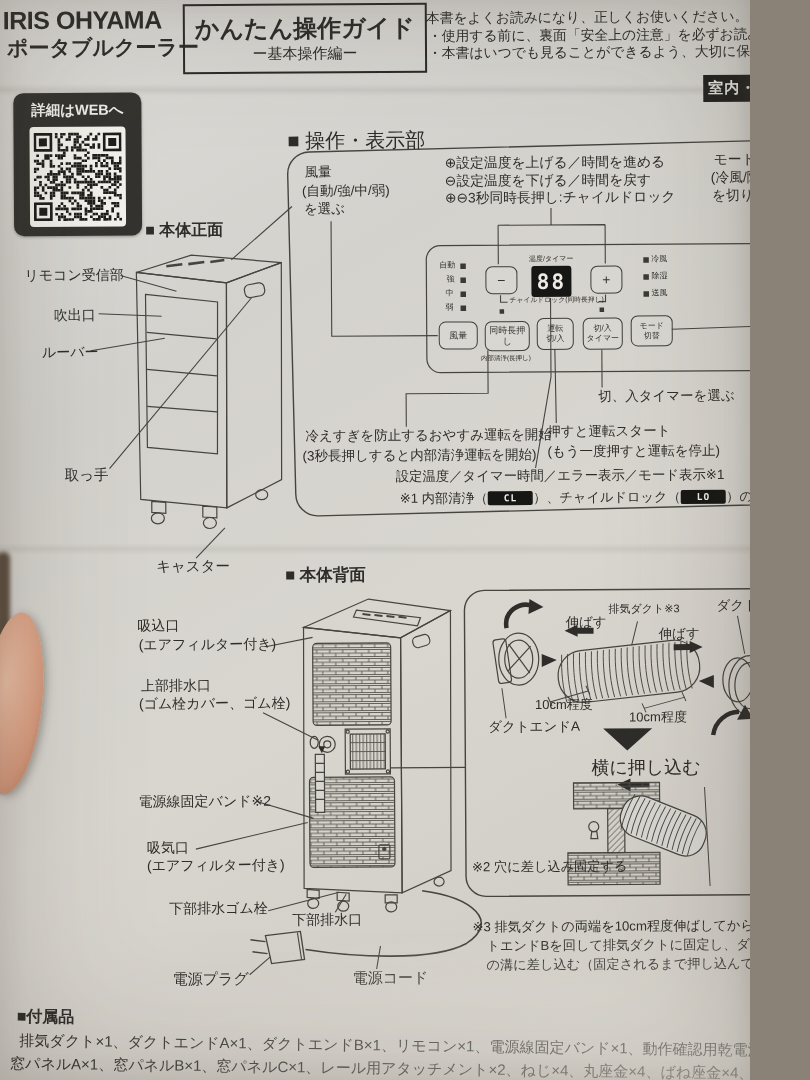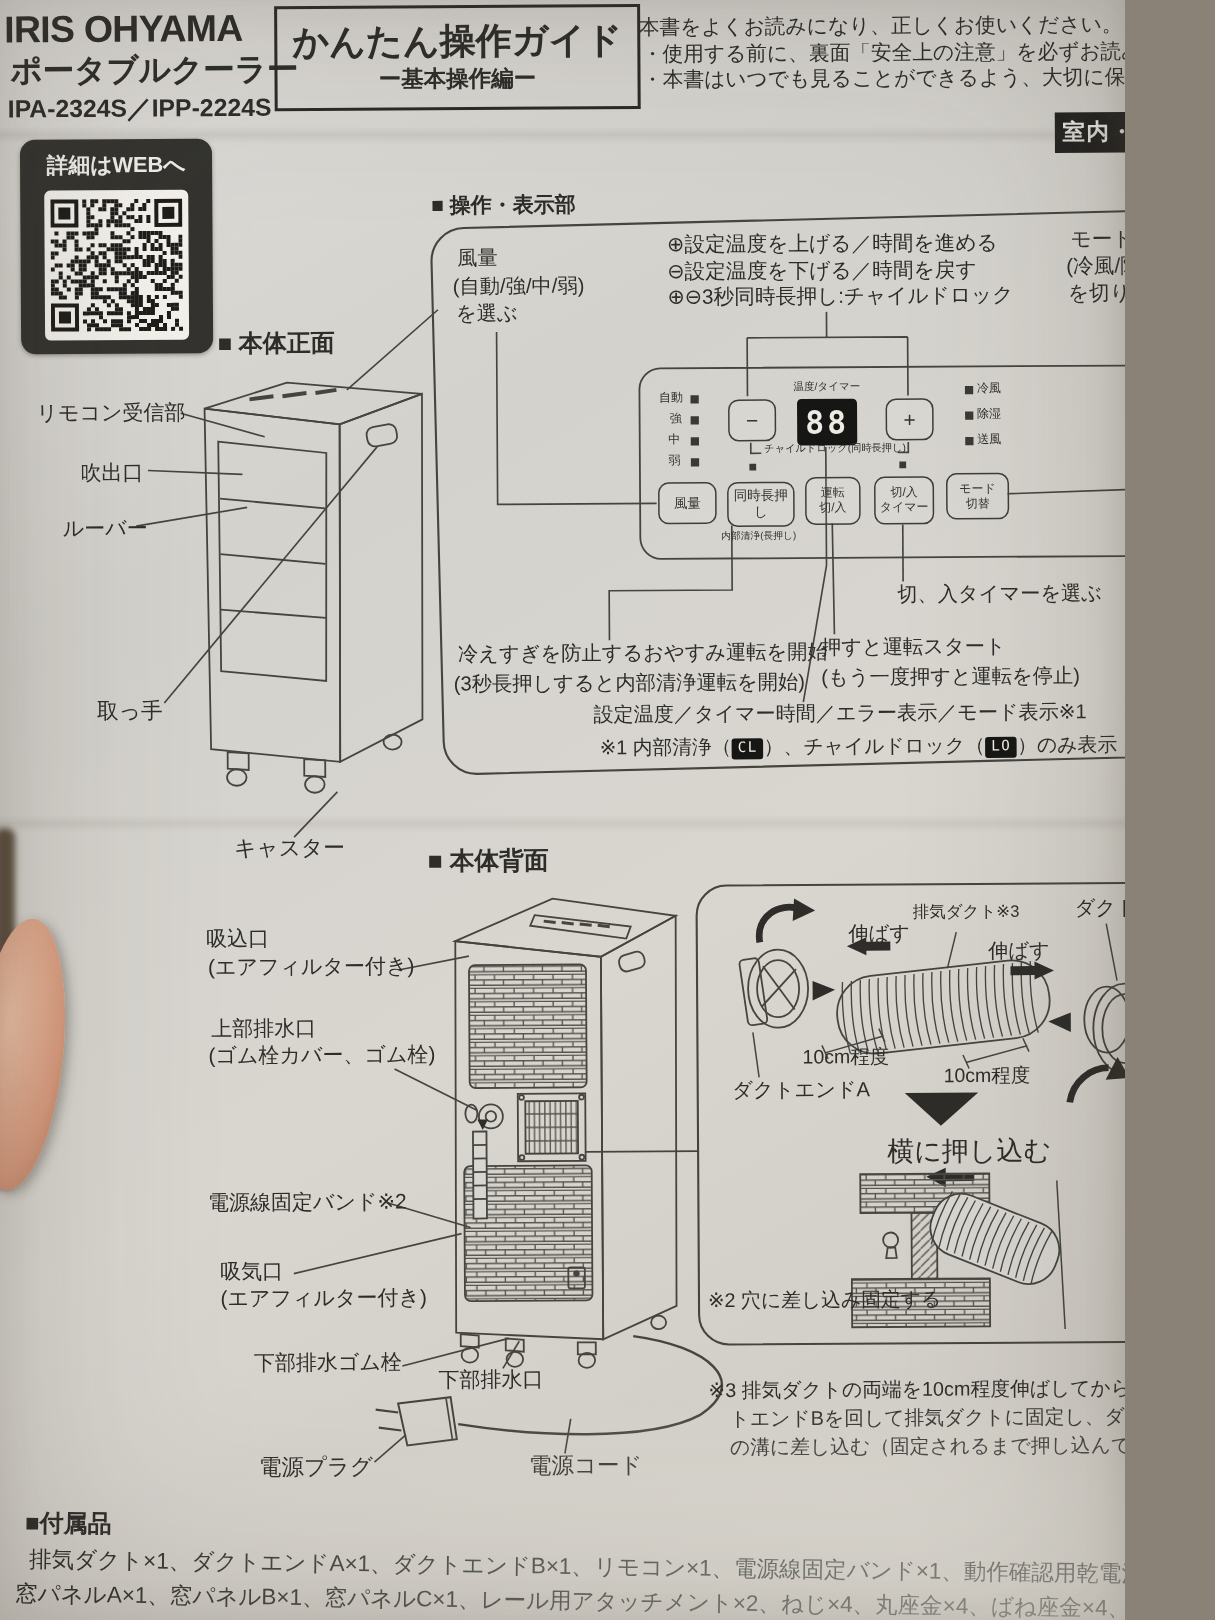--- a/index.html
+++ b/index.html
@@ -19,21 +19,21 @@
      box-shadow:0 1px 3px rgba(40,35,28,.4);}
   .qrlabel{position:absolute;left:0;top:8px;width:128px;text-align:center;color:#f0eee9;font-size:14.5px;font-weight:bold;}
   .qrbox{position:absolute;left:16px;top:34px;width:96px;height:100px;background:#f3f1eb;border-radius:4px;}
   .pbtn{position:absolute;border:1.4px solid #3e3d3a;border-radius:7px;display:flex;flex-direction:column;
      align-items:center;justify-content:center;color:#34332f;text-align:center;line-height:1.2;
      background:rgba(255,255,255,.07);}
   .disp{position:absolute;left:533px;top:267px;width:40px;height:31px;background:#161614;border-radius:3px;
      display:flex;align-items:center;justify-content:center;color:#edebe3;
      font-family:"DejaVu Sans Mono","Liberation Mono",monospace;font-size:21px;font-weight:bold;letter-spacing:2px;}
   .md{display:inline-block;background:#161614;color:#f2efe7;font-family:"DejaVu Sans Mono","Liberation Mono",monospace;
-     font-size:9.5px;font-weight:normal;padding:1px 4px;border-radius:2px;letter-spacing:1px;vertical-align:1px;}
+     font-size:9.5px;font-weight:bold;padding:1px 16px;border-radius:2px;letter-spacing:1px;vertical-align:1px;}
   .accwrap{position:absolute;left:0;top:1004px;width:810px;height:76px;transform:rotate(1.1deg);transform-origin:0 0;}
   .thumb{position:absolute;left:-16px;top:612px;width:58px;height:182px;border-radius:50%;transform:rotate(6deg);
      background:radial-gradient(ellipse at 35% 38%,#eec2a8,#d89b7e 65%,#b87e62 95%);
      box-shadow:3px 2px 8px rgba(50,40,30,.35);}
   .tablegap{position:absolute;left:-4px;top:552px;width:14px;height:240px;background:#5e4f40;border-radius:6px;filter:blur(2px);}
   .sh-right{position:absolute;left:735px;top:0;width:75px;height:1080px;
      background:linear-gradient(to right,rgba(95,88,75,0),rgba(95,88,75,.16) 55%,rgba(95,88,75,.06));}
   .sh-bottom{position:absolute;left:0;top:920px;width:810px;height:160px;
      background:radial-gradient(ellipse at 85% 100%,rgba(242,240,232,.55),rgba(242,240,232,0) 70%);}
   .crease1{position:absolute;left:0;top:84px;width:810px;height:12px;
@@ -197,25 +197,24 @@
       <g transform="rotate(22 660 826)">
         <rect x="618" y="806" width="88" height="42" rx="19" fill="#d8d6d1"></rect>
         <path id="wallduct-ribs" d="M624,808 C622,822 622,834 624,846 M629.5,808 C627.5,822 627.5,834 629.5,846 M635,808 C633,822 633,834 635,846 M640.5,808 C638.5,822 638.5,834 640.5,846 M646,808 C644,822 644,834 646,846 M651.5,808 C649.5,822 649.5,834 651.5,846 M657,808 C655,822 655,834 657,846 M662.5,808 C660.5,822 660.5,834 662.5,846 M668,808 C666,822 666,834 668,846 M673.5,808 C671.5,822 671.5,834 673.5,846 M679,808 C677,822 677,834 679,846 M684.5,808 C682.5,822 682.5,834 684.5,846 M690,808 C688,822 688,834 690,846 M695.5,808 C693.5,822 693.5,834 695.5,846 " stroke-width="0.9"></path>
       </g>
       <path d="M703,789 L708,888" stroke-width="1"></path>
     </g>
   </svg>
 
   <div class="t" style="left:6px;top:3px;font-size:25px;font-weight:800;letter-spacing:-0.5px">IRIS OHYAMA</div>
   <div class="t" style="left:10px;top:33px;font-size:21px;font-weight:bold">ポータブルクーラー</div>
-  <div class="t" style="left:8px;top:61px;font-size:16.5px;font-weight:600">IPA-2324S／IPP-2224S</div>
 
   <div class="box-title">
     <div class="t" style="position:static;font-size:24px;font-weight:800">かんたん操作ガイド</div>
-    <div class="t" style="position:static;font-size:15px;font-weight:bold">ー基本操作編ー</div>
+    <div class="t" style="position:static;font-size:15px;font-weight:normal">ー基本操作編ー</div>
   </div>
 
   <div class="t" style="left:429px;top:10px;font-size:13.8px">本書をよくお読みになり、正しくお使いください。</div>
   <div class="t" style="left:431px;top:28px;font-size:13.8px">・使用する前に、裏面「安全上の注意」を必ずお読みください。</div>
   <div class="t" style="left:431px;top:45px;font-size:13.8px">・本書はいつでも見ることができるよう、大切に保管してください。</div>
 
   <div class="badge">室内・家庭用</div>
 
   <div class="qrpanel">
     <div class="qrlabel">詳細はWEBへ</div>
@@ -658,21 +657,21 @@
     </div>
   </div>
 
   <div class="t" style="left:147px;top:219px;font-size:16px;font-weight:bold">■ 本体正面</div>
   <div class="t" style="left:26px;top:265px;font-size:14px">リモコン受信部</div>
   <div class="t" style="left:55px;top:305px;font-size:14px">吹出口</div>
   <div class="t" style="left:43px;top:342px;font-size:14px">ルーバー</div>
   <div class="t" style="left:65px;top:464px;font-size:14.5px">取っ手</div>
   <div class="t" style="left:156px;top:556px;font-size:14.5px">キャスター</div>
 
-  <div class="t" style="left:290px;top:128px;font-size:14px;font-weight:bold">■ 操作・表示部</div>
+  <div class="t" style="left:290px;top:128px;font-size:20px;font-weight:normal">■ 操作・表示部</div>
 
   <div class="t" style="left:307px;top:164px;font-size:13.5px">風量</div>
   <div class="t" style="left:304px;top:183px;font-size:13.5px">(自動/強/中/弱)</div>
   <div class="t" style="left:306px;top:201px;font-size:13.5px">を選ぶ</div>
 
   <div class="t" style="left:447px;top:155px;font-size:13.8px">⊕設定温度を上げる／時間を進める</div>
   <div class="t" style="left:447px;top:173px;font-size:13.8px">⊖設定温度を下げる／時間を戻す</div>
   <div class="t" style="left:447px;top:190px;font-size:13.8px">⊕⊖3秒同時長押し:チャイルドロック</div>
 
   <div class="t" style="left:716px;top:153px;font-size:13.8px">モード</div>

